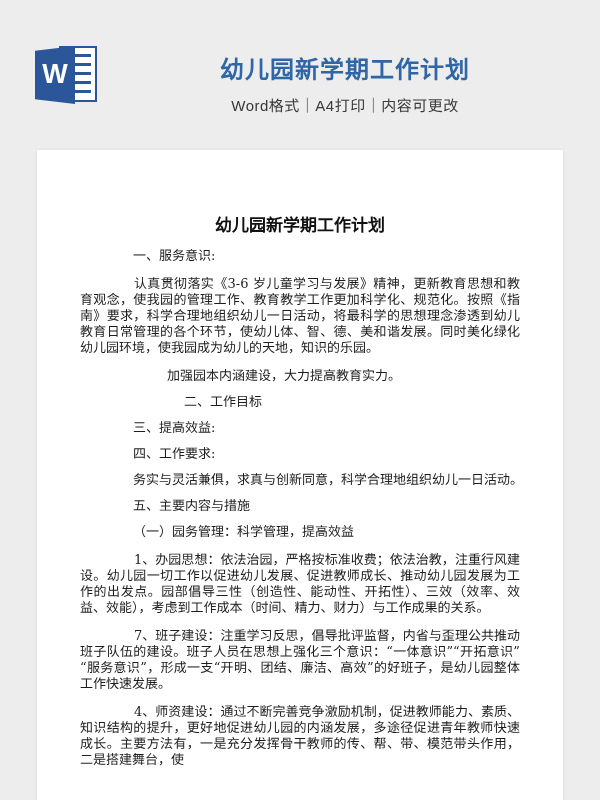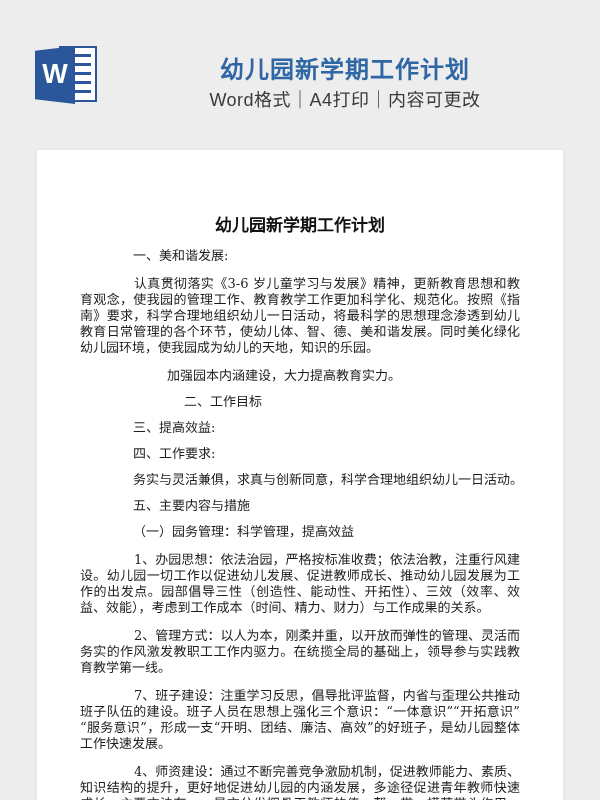--- a/index.html
+++ b/index.html
@@ -13,21 +13,21 @@
               background:#fff; border:2px solid #2b579a; }
   .icon-doc .doc-lines { position:absolute; left:7px; right:4px; top:6px; bottom:6px;
               background:repeating-linear-gradient(to bottom,#2b579a 0 3px,transparent 3px 9px); }
   .icon-flag { position:absolute; left:0; top:2px; width:40px; height:58px; background:#2b579a;
               clip-path:polygon(0 8%, 100% 0, 100% 100%, 0 92%);
               display:flex; align-items:center; justify-content:center; }
   .icon-flag span { color:#fff; font-size:27px; font-weight:bold;
               font-family:"Liberation Sans",sans-serif; line-height:1; padding-bottom:2px; }
   .header-text { position:absolute; left:100px; right:10px; top:50px; text-align:center; }
   .header-title { font-size:24px; font-weight:bold; color:#2f66a5; letter-spacing:1px; }
-  .header-subtitle { font-size:18px; color:#3a3a3a; letter-spacing:0.5px; }
+  .header-subtitle { margin-top:9px; font-size:15px; color:#3a3a3a; letter-spacing:0.5px; }
 
   
   .page { position:absolute; left:37px; top:150px; width:526px; height:920px;
           background:#ffffff; box-shadow:0 0 4px rgba(0,0,0,0.07); }
   .page-content { padding:62px 42px 0 42px;
           font-family:"DejaVu Serif","Liberation Serif",serif;
           font-size:13px; line-height:16px; color:#1d1d1d; }
   .doc-title { text-align:center; font-size:17px; font-weight:bold; line-height:26px; color:#111; }
   .blk  { margin:10px 0; }
   .line { text-indent:54px; white-space:nowrap; }
@@ -49,27 +49,26 @@
   </div>
   <div class="header-text">
     <div class="header-title">幼儿园新学期工作计划</div>
     <div class="header-subtitle">Word格式｜A4打印｜内容可更改</div>
   </div>
 </div>
 
 <div class="page">
   <div class="page-content">
     <div class="doc-title">幼儿园新学期工作计划</div>
-    <div class="blk line">一、美和谐发展:</div>
+    <div class="blk line">一、服务意识:</div>
     <div class="para">认真贯彻落实《3-6 岁儿童学习与发展》精神，更新教育思想和教育观念，使我园的管理工作、教育教学工作更加科学化、规范化。按照《指南》要求，科学合理地组织幼儿一日活动，将最科学的思想理念渗透到幼儿教育日常管理的各个环节，使幼儿体、智、德、美和谐发展。同时美化绿化幼儿园环境，使我园成为幼儿的天地，知识的乐园。</div>
     <div class="blk line line-goal2">加强园本内涵建设，大力提高教育实力。</div>
     <div class="blk line line-goal">二、工作目标</div>
     <div class="blk line">三、提高效益:</div>
     <div class="blk line">四、工作要求:</div>
     <div class="blk line">务实与灵活兼俱，求真与创新同意，科学合理地组织幼儿一日活动。</div>
     <div class="blk line">五、主要内容与措施</div>
     <div class="blk line">（一）园务管理：科学管理，提高效益</div>
     <div class="para">1、办园思想：依法治园，严格按标准收费；依法治教，注重行风建设。幼儿园一切工作以促进幼儿发展、促进教师成长、推动幼儿园发展为工作的出发点。园部倡导三性（创造性、能动性、开拓性）、三效（效率、效益、效能），考虑到工作成本（时间、精力、财力）与工作成果的关系。</div>
-    <div class="para">2、管理方式：以人为本，刚柔并重，以开放而弹性的管理、灵活而务实的作风激发教职工工作内驱力。在统揽全局的基础上，领导参与实践教育教学第一线。</div>
     <div class="para">7、班子建设：注重学习反思，倡导批评监督，内省与歪理公共推动班子队伍的建设。班子人员在思想上强化三个意识：“一体意识”“开拓意识”“服务意识”，形成一支“开明、团结、廉洁、高效”的好班子，是幼儿园整体工作快速发展。</div>
     <div class="para">4、师资建设：通过不断完善竞争激励机制，促进教师能力、素质、知识结构的提升，更好地促进幼儿园的内涵发展，多途径促进青年教师快速成长。主要方法有，一是充分发挥骨干教师的传、帮、带、模范带头作用，二是搭建舞台，使</div>
   </div>
 </div>
 
 </body></html>

